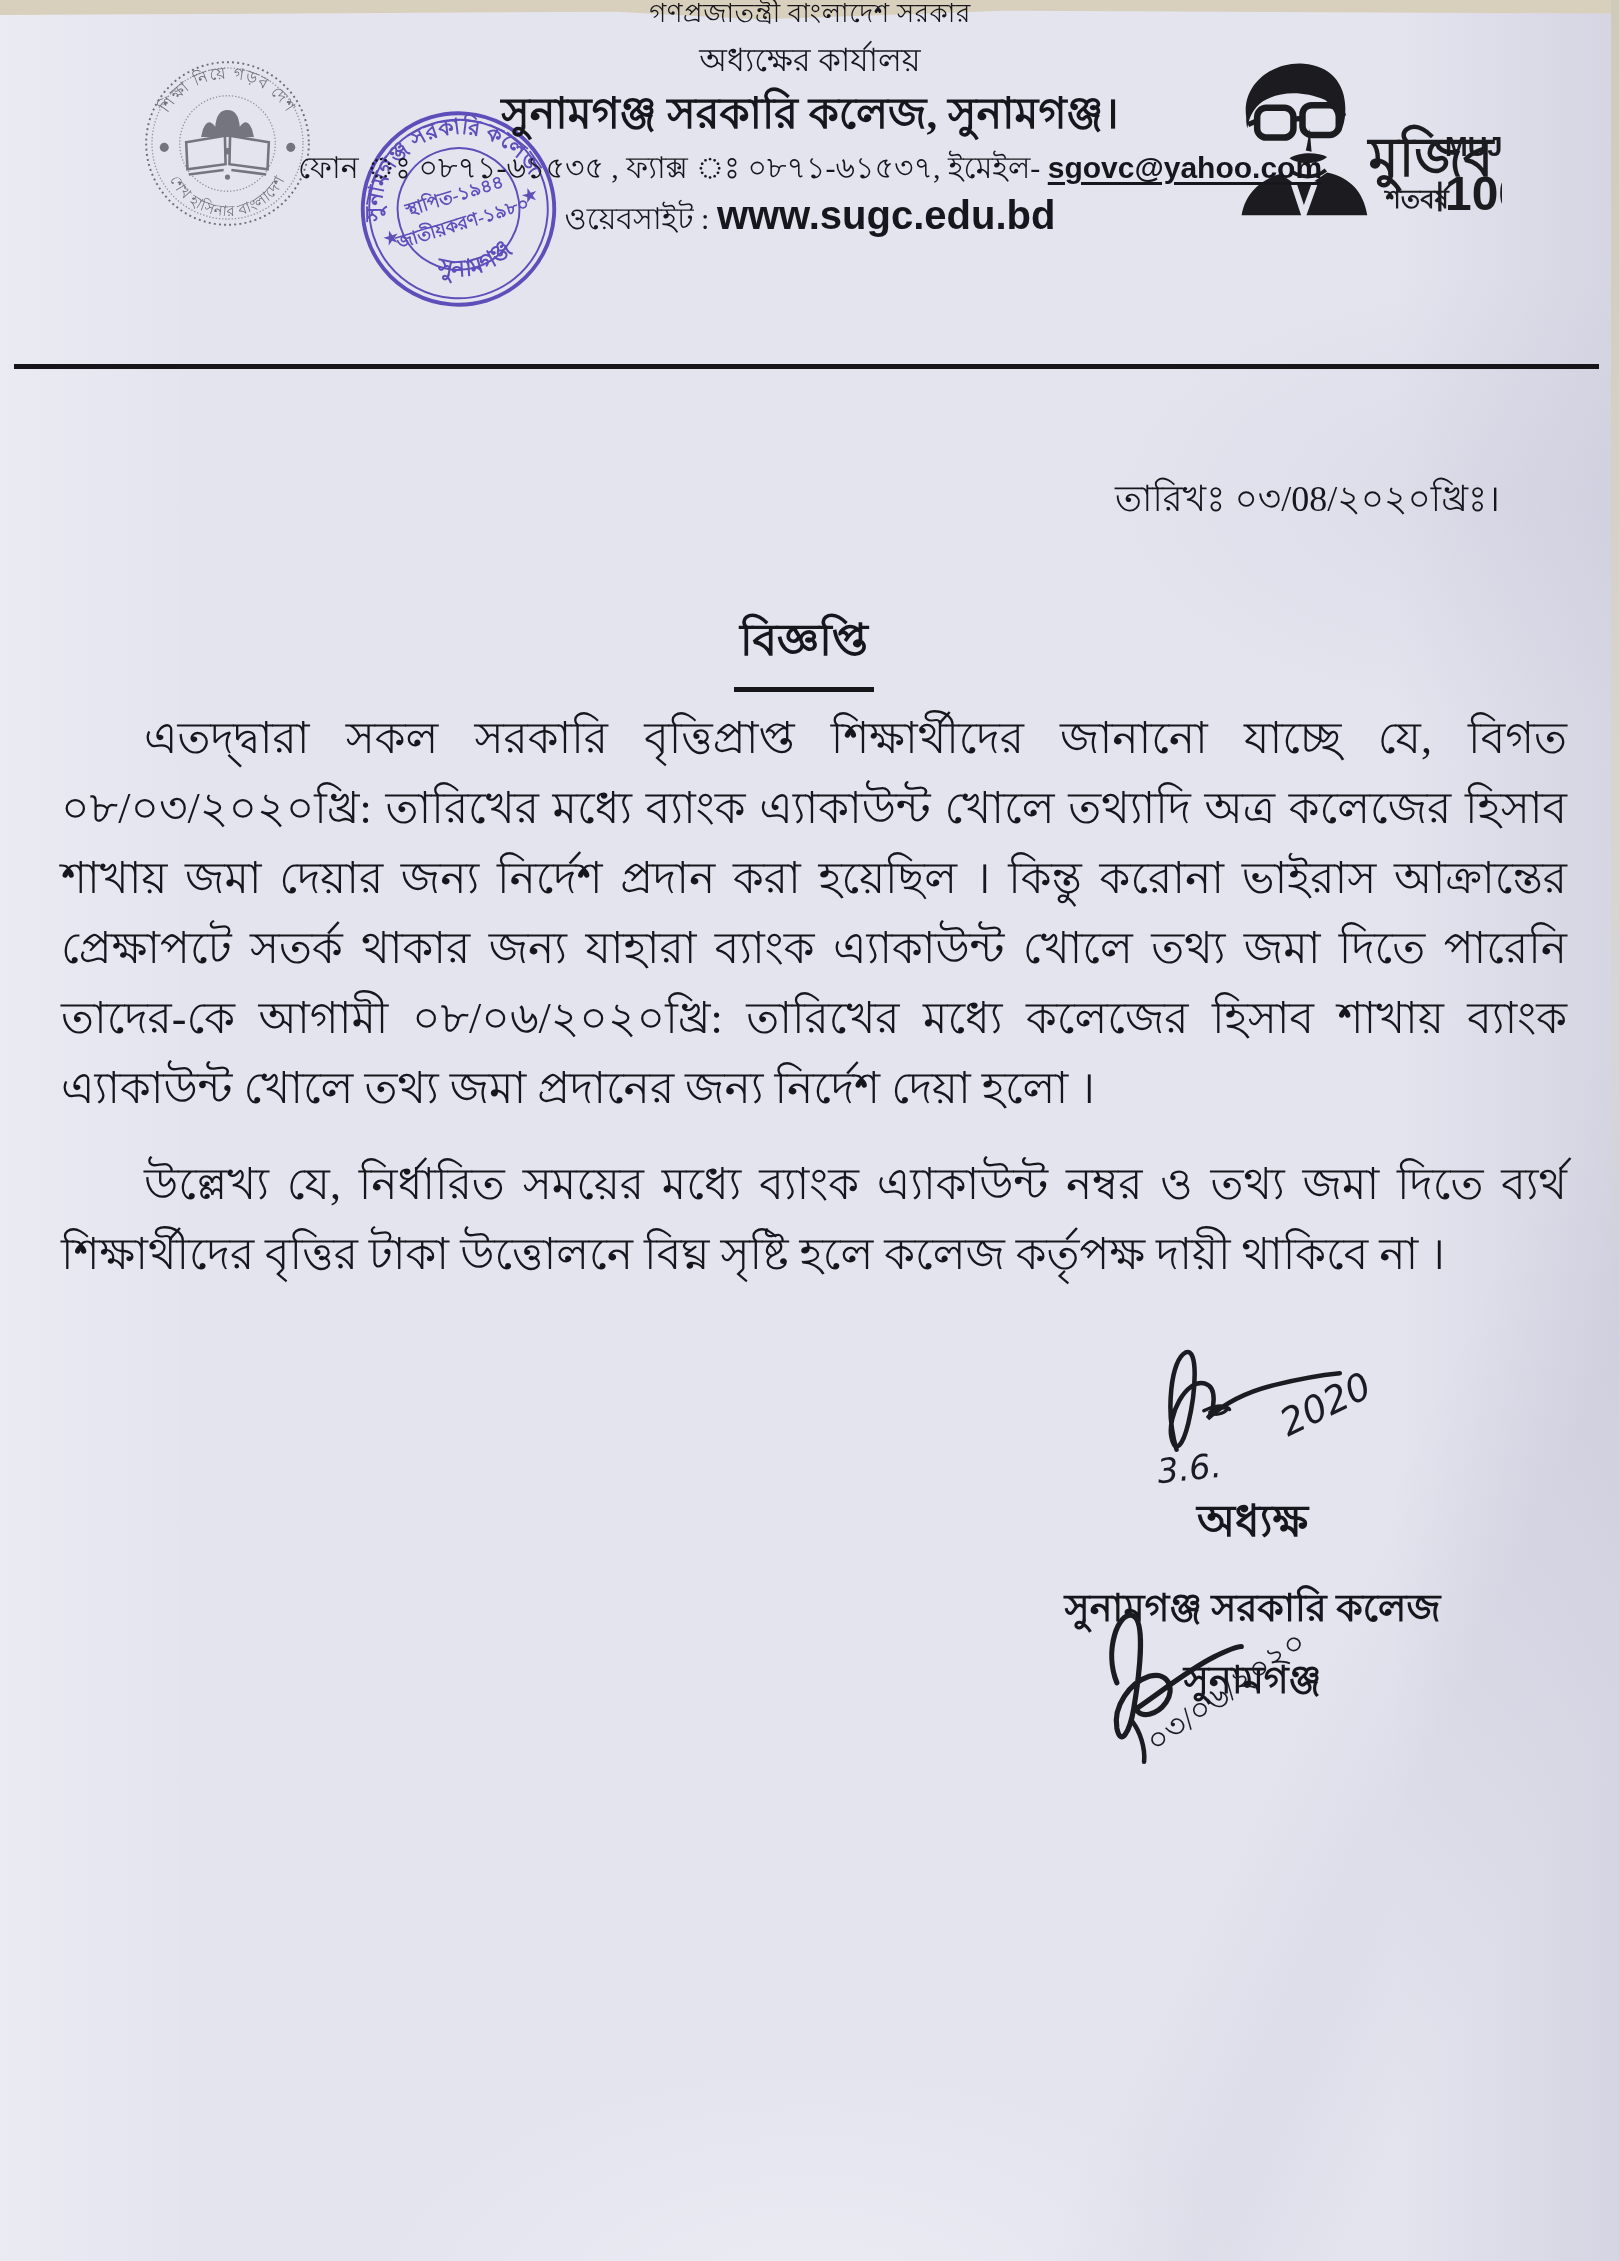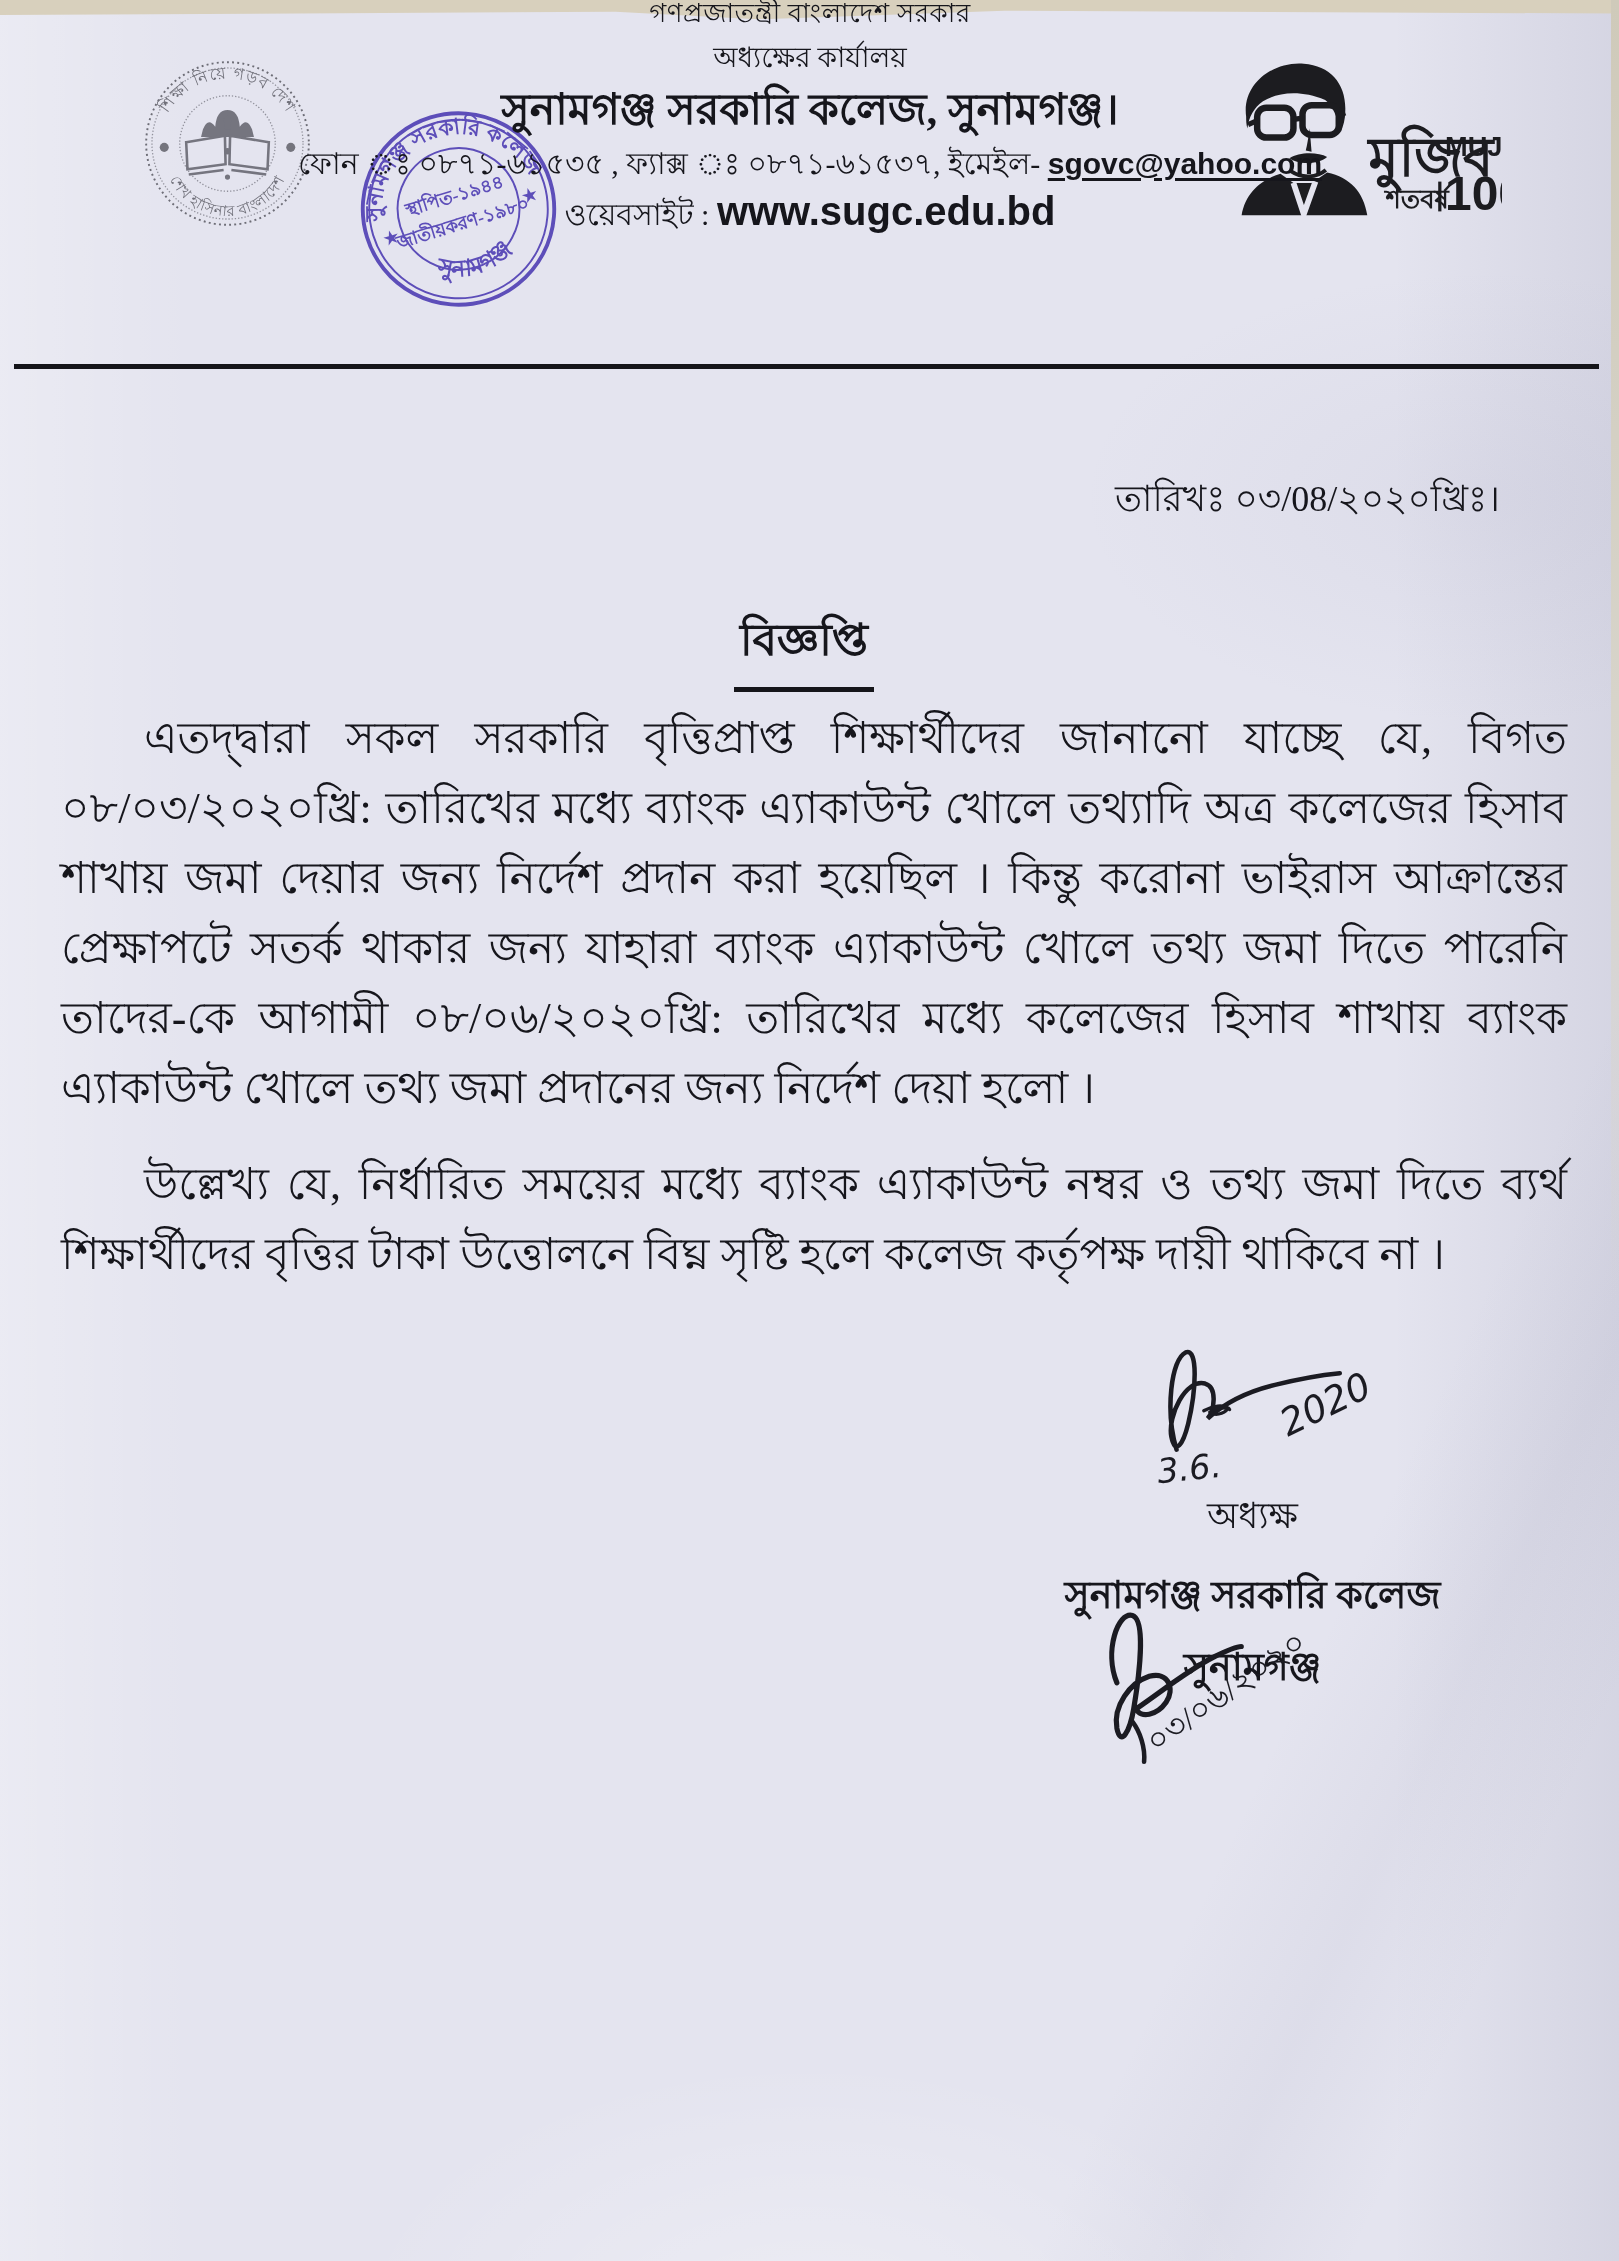--- a/index.html
+++ b/index.html
@@ -17,21 +17,21 @@
     pointer-events:none;}
   .shade2{position:absolute;inset:0;background:
     radial-gradient(582px 324px at 92% 22%,rgba(150,150,180,.10),rgba(0,0,0,0) 70%),
     radial-gradient(777px 453px at 50% 103%,rgba(255,255,255,.30),rgba(0,0,0,0) 60%),
     linear-gradient(115deg,rgba(0,0,0,0) 78%,rgba(130,130,160,.07) 84%,rgba(0,0,0,0) 90%);
     pointer-events:none;}
 
   
   .header-stack{position:absolute;left:0;right:0;top:148;text-align:center;line-height:1.1;}
   .h-govt{font-size:26px;letter-spacing:0.6px;}
-  .h-office{font-size:28px;margin-top:14.2px;}
+  .h-office{font-size:32px;margin-top:14.2px;}
   .h-college{font-size:43px;font-weight:bold;margin-top:12px;}
   .h-contact{font-size:30px;margin-top:14.2px;}
   .h-email{font-family:"Liberation Sans","DejaVu Sans",sans-serif;font-weight:bold;
            text-decoration:underline;text-decoration-thickness:2.6px;text-underline-offset:3.9px;}
   .h-web{font-size:30px;margin-top:9px;}
   .h-web .latin{font-family:"Liberation Sans","DejaVu Sans",sans-serif;font-weight:bold;font-size:40px;}
   .rule{position:absolute;left:14.2px;right:21px;top:364px;height:4.5px;background:#15151a;}
 
   
   .seal-left{position:absolute;left:141px;top:57px;width:173px;height:173px;opacity:.78;}
@@ -46,21 +46,21 @@
 
   
   .body-text{position:absolute;left:61px;right:53px;top:704px;
       font-size:44px;line-height:70px;text-align:justify;}
   .body-text p{margin:0;text-indent:83px;}
   .body-text p + p{margin-top:26px;}
 
   
   .sig-block{position:absolute;left:1000px;top:1333px;width:505px;text-align:center;}
   .sig1{position:relative;left:22px;width:298px;height:162px;}
-  .sig-role{font-size:36px;font-weight:400;margin-top:-9px;}
+  .sig-role{font-size:44px;font-weight:700;margin-top:-9px;}
   .sig-org{font-size:38px;font-weight:600;margin-top:17px;}
   .sig-place{font-size:38px;font-weight:600;margin-top:7.8px;}
   .sig2{position:absolute;left:78px;top:259px;width:311px;height:214px;}
 
   .hand{font-family:"DejaVu Sans","Liberation Sans",sans-serif;font-style:italic;}
   svg text{font-family:"Liberation Serif","DejaVu Serif",serif;}
   svg .sans{font-family:"Liberation Sans","DejaVu Sans",sans-serif;}
 </style>
 </head>
 <body>

